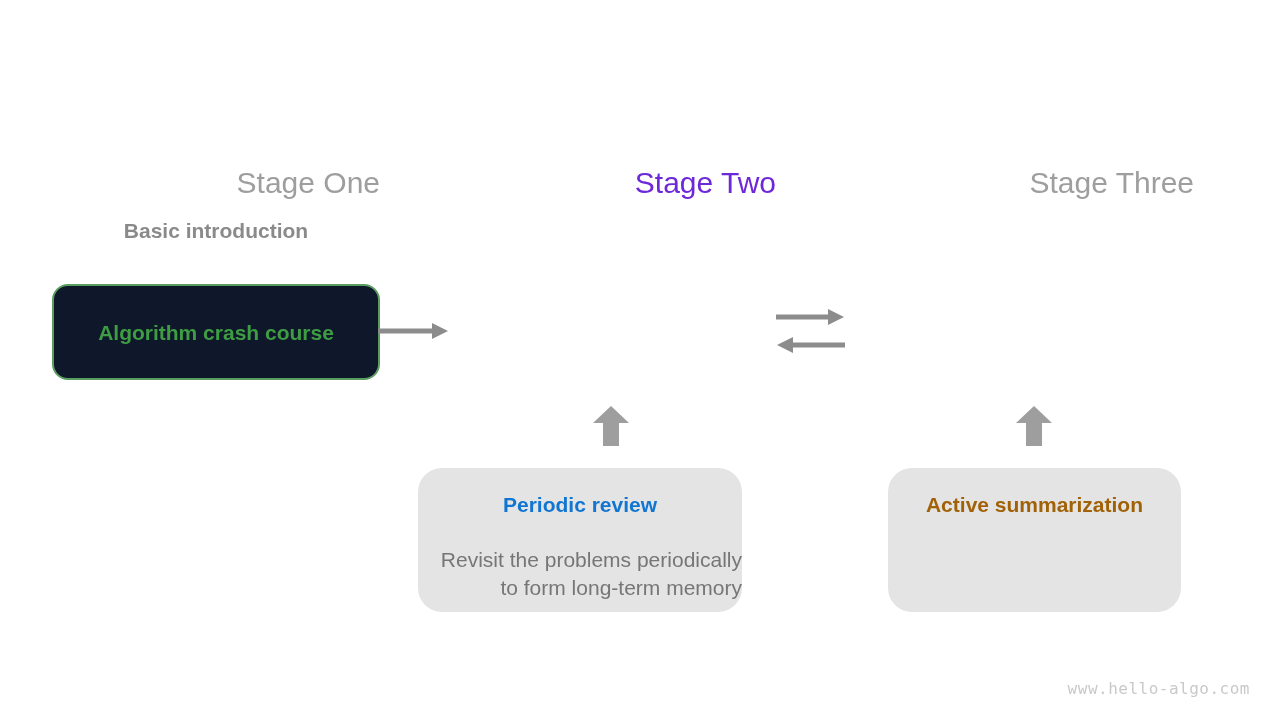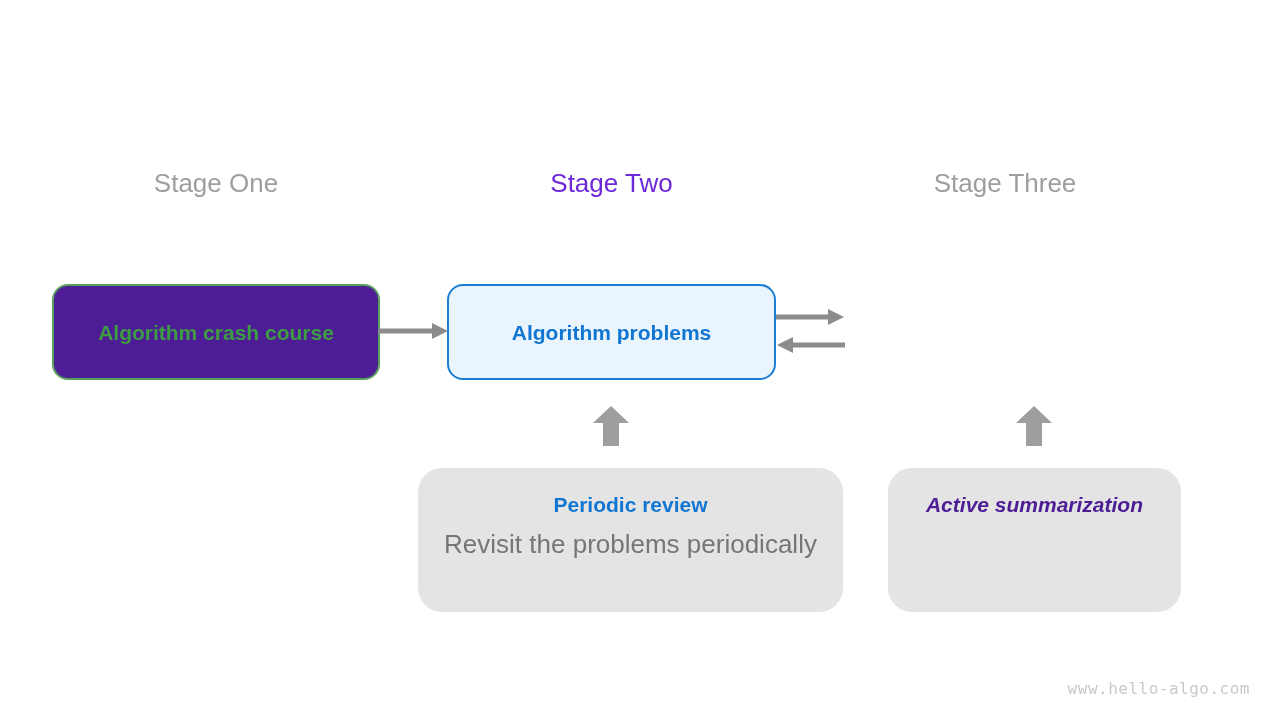--- a/index.html
+++ b/index.html
@@ -7,23 +7,23 @@
   #canvas {
     position: relative;
     width: 1280px;
     height: 720px;
     background: #ffffff;
     overflow: hidden;
     font-family: "Liberation Sans", "DejaVu Sans", sans-serif;
   }
   .abs { position: absolute; }
   .stage-title {
-    font-size: 26px;
+    font-size: 30px;
     font-weight: 400;
-    text-align: center;
+    text-align: right;
     top: 168px;
     line-height: 30px;
   }
   .stage-subtitle {
     font-size: 21px;
     font-weight: 700;
     text-align: center;
     top: 217px;
     line-height: 28px;
   }
@@ -51,52 +51,51 @@
     border-radius: 24px;
     text-align: center;
     padding-top: 24px;
   }
   .note-title {
     font-size: 21px;
     font-weight: 700;
     line-height: 26px;
   }
   .note-body {
-    margin-top: 12px;
-    font-size: 26px;
+    margin-top: 28px;
+    font-size: 21px;
     font-weight: 400;
     line-height: 28px;
+    text-align: right;
   }
   .note-body span { display: block; }
   .watermark {
     right: 30px;
     top: 679px;
     font-family: "DejaVu Sans Mono", "Liberation Mono", monospace;
     font-size: 16px;
     letter-spacing: 0.5px;
   }
   svg { display: block; }
 </style>
 </head>
 <body>
 
 <div id="canvas">
 
   <div class="abs stage-title col-1" style="color: rgb(158, 158, 158);">Stage One</div>
   <div class="abs stage-title col-2" style="color: #6d28d9;">Stage Two</div>
   <div class="abs stage-title col-3" style="color: rgb(158, 158, 158);">Stage Three</div>
 
+  <div class="abs stage-subtitle col-1" style="color: rgb(138, 138, 138);">Basic introduction</div>
 
-  <div class="abs stage-box col-1" style="color: rgb(62, 156, 67); border-color: rgb(90, 158, 95); background-color: #4c1d95;">
+  <div class="abs stage-box col-1" style="color: rgb(62, 156, 67); border-color: rgb(90, 158, 95); background-color: #0f172a;">
     <span>Algorithm crash course</span>
   </div>
 
-  <div class="abs stage-box col-2" style="color: rgb(17, 118, 210); border-color: rgb(28, 127, 214); background-color: rgb(234, 244, 252);">
-    <span>Algorithm problems</span>
-  </div>
 
 
   <svg class="abs" style="left:378px; top:323px;" width="70" height="16">
     <line x1="0" y1="8" x2="55" y2="8" stroke-width="5" stroke="#8c8c8c"></line>
     <polygon points="54,0 70,8 54,16" fill="#8c8c8c"></polygon>
   </svg>
 
   <svg class="abs" style="left:776px; top:309px;" width="69" height="44">
     <line x1="0" y1="8" x2="53" y2="8" stroke-width="5" stroke="#8c8c8c"></line>
     <polygon points="52,0 68,8 52,16" fill="#8c8c8c"></polygon>
@@ -104,26 +103,27 @@
     <polygon points="17,28 1,36 17,44" fill="#8c8c8c"></polygon>
   </svg>
 
   <svg class="abs" style="left:593px; top:406px;" width="36" height="40">
     <polygon points="18,0 36,17 26,17 26,40 10,40 10,17 0,17" fill="#9e9e9e"></polygon>
   </svg>
   <svg class="abs" style="left:1016px; top:406px;" width="36" height="40">
     <polygon points="18,0 36,17 26,17 26,40 10,40 10,17 0,17" fill="#9e9e9e"></polygon>
   </svg>
 
-  <div class="abs note-box" style="left: 418px; width: 425px; background-color: rgb(228, 228, 228);">
+  <div class="abs note-box" style="left: 418px; width: 324px; background-color: rgb(228, 228, 228);">
     <div class="note-title" style="color: rgb(17, 118, 210);">Periodic review</div>
     <div class="note-body" style="color: rgb(118, 118, 118);">
       <span>Revisit the problems periodically</span>
+      <span>to form long-term memory</span>
     </div>
   </div>
 
   <div class="abs note-box" style="left: 888px; width: 293px; background-color: rgb(228, 228, 228);">
-    <div class="note-title" style="color: #4c1d95; font-style: italic;">Active summarization</div>
+    <div class="note-title" style="color: #a16207;">Active summarization</div>
   </div>
 
   <div class="abs watermark" style="color: rgb(201, 201, 201);">www.hello-algo.com</div>
 
 </div>
 
 </body></html>

